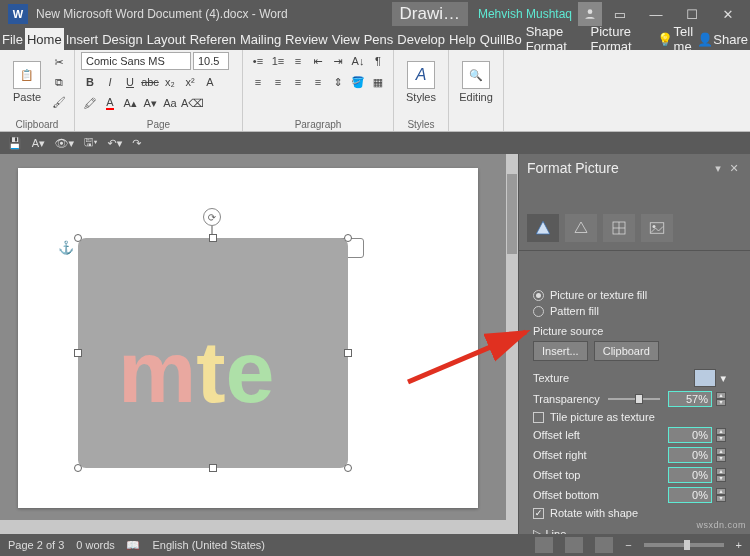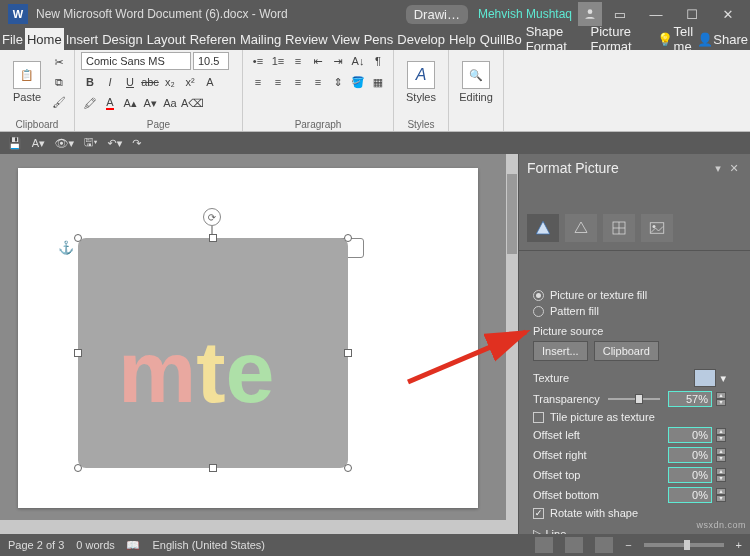--- a/index.html
+++ b/index.html
@@ -3,21 +3,21 @@
 <meta charset="utf-8">
 <style>
 * { box-sizing: border-box; margin: 0; padding: 0; font-family: "Segoe UI", sans-serif; }
 body { width: 750px; height: 556px; background: #5a5a5a; overflow: hidden; font-size: 11px; color: #fff; position: relative; }
 
 
 .titlebar { height: 28px; background: #5a5a5a; display: flex; align-items: center; padding: 0 4px; }
 .titlebar .wicon { width: 20px; height: 20px; background: #2b579a; color: #fff; display: flex; align-items: center; justify-content: center; font-weight: bold; font-size: 11px; margin: 0 8px 0 4px; }
 .titlebar .title { flex: 0 0 auto; font-size: 12px; color: #ddd; }
 .titlebar .gap { flex: 1; }
-.titlebar .drawi { background: #777; padding: 2px 8px; font-size: 13px; color: #eee; border-radius: 6px; }
+.titlebar .drawi { background: #777; padding: 2px 8px; font-size: 17px; color: #eee; }
 .titlebar .user { font-size: 12px; color: #5eead4; margin: 0 6px 0 10px; }
 .titlebar .avatar { width: 24px; height: 24px; background: #888; display: flex; align-items: center; justify-content: center; }
 .titlebar .sysbtn { width: 36px; height: 28px; display: flex; align-items: center; justify-content: center; color: #ddd; font-size: 13px; }
 
 
 .tabs { height: 22px; background: #5a5a5a; display: flex; align-items: stretch; border-bottom: 0; }
 .tab { padding: 0 2px; display: flex; align-items: center; font-size: 13px; color: #eee; cursor: pointer; }
 .tab.active { background: #f0f0f0; color: #333; }
 .tellshare { margin-left: auto; display: flex; }
 
@@ -94,21 +94,21 @@
 .zoom-slider .zt { position:absolute; left:50%; top:-3px; width:6px; height:10px; background:#ccc; }
 .viewbtn { width:18px; height:16px; background:#777; }
 
 .watermark { position:absolute; right:4px; bottom:26px; font-size:9px; color:#bbb; letter-spacing:0.5px; }
 </style>
 </head>
 <body>
 
 <div class="titlebar">
   <div class="wicon">W</div>
-  <div class="title">New Microsoft Word Document (6).docx - Word</div>
+  <div class="title">New Microsoft Word Document (4).docx - Word</div>
   <div class="gap"></div>
   <div class="drawi">Drawi…</div>
   <div class="user">Mehvish Mushtaq</div>
   <div class="avatar">
       <svg viewBox="0 0 24 24" width="14" height="14" fill="#ddd">
         <circle cx="12" cy="8" r="4"></circle>
         <path d="M4 20c0-4 16-4 16 0"></path>
       </svg>
     </div>
   <div class="sysbtn">▭</div>

